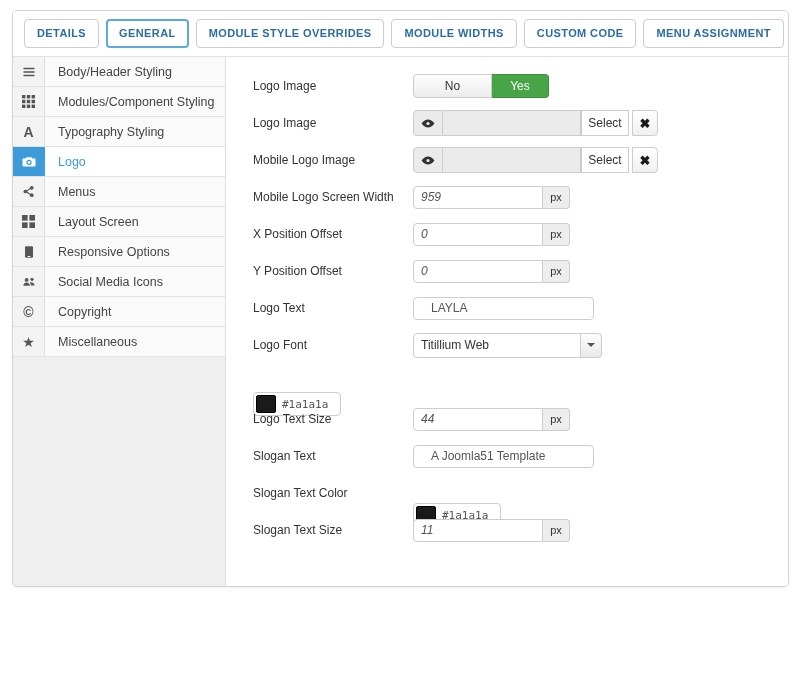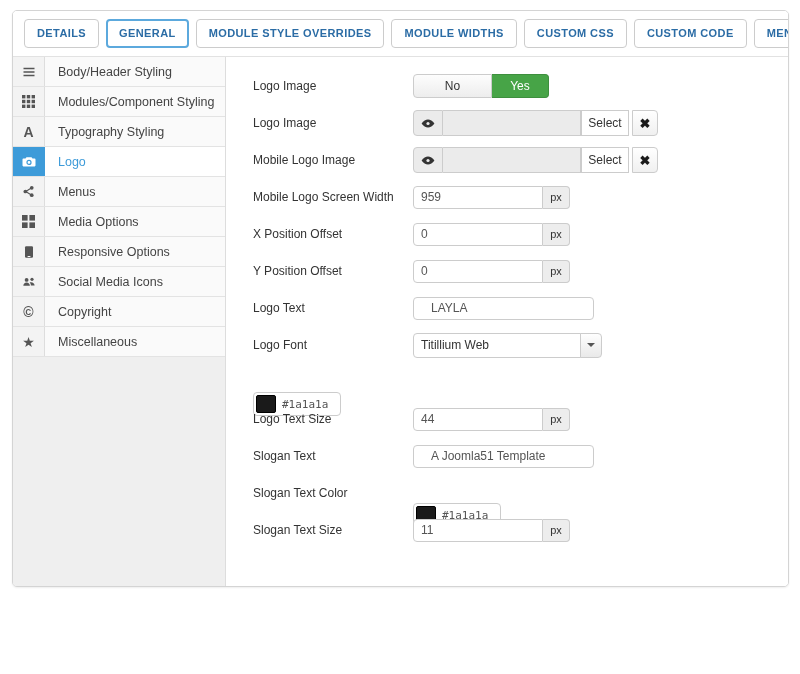--- a/index.html
+++ b/index.html
@@ -54,21 +54,21 @@
   .media-input { width:138px; background:#ebebeb; border:1px solid #ccc;
     border-left:none; padding:0 6px; font-size:12px; color:#555; outline:none; }
   .media-select { width:48px; background:#fff; border:1px solid #ccc;
     font-size:12px; color:#333; cursor:pointer; }
   .media-x { width:26px; margin-left:3px; background:linear-gradient(#fff,#f0f0f0);
     border:1px solid #ccc; border-radius:0 4px 4px 0; font-size:13px;
     font-weight:bold; color:#1a1a1a; cursor:pointer; line-height:1; }
 
   .num-group, .select-group { display:inline-flex; align-items:stretch; }
   .num-input { width:130px; height:23px; border:1px solid #ccc;
-    border-radius:4px 0 0 4px; padding:0 7px; font-size:12px; color:#555; outline:none; }
+    border-radius:4px 0 0 4px; padding:0 7px; font-size:12px; color:#555; outline:none;font-style:italic; }
   .unit-addon { width:27px; background:#ededed; border:1px solid #ccc;
     border-left:none; border-radius:0 4px 4px 0; font-size:11px; color:#333;
     display:flex; align-items:center; justify-content:center; }
   .text-input { width:181px; height:23px; border:1px solid #ccc; border-radius:4px;
     padding:0 17px; font-size:12px; color:#555; outline:none; }
 
   .font-select { width:168px; height:25px; border:1px solid #ccc;
     border-radius:4px 0 0 4px; background:#fff; padding:0 7px; font-size:12px;
     color:#333; display:flex; align-items:center; cursor:pointer; }
   .caret-btn { width:22px; height:25px; margin-left:-1px; border:1px solid #ccc;
@@ -88,21 +88,20 @@
 </head>
 <body>
 
 <div class="panel">
 
   <div class="tabs">
     <div class="tab">DETAILS</div>
     <div class="tab active">GENERAL</div>
     <div class="tab">MODULE STYLE OVERRIDES</div>
     <div class="tab">MODULE WIDTHS</div>
-    <div class="tab">CUSTOM CSS</div>
     <div class="tab">CUSTOM CODE</div>
     <div class="tab">MENU ASSIGNMENT</div>
   </div>
 
   <div class="content">
 
     <div class="sidebar">
 
       <div class="side-item">
         <span class="side-icon">
@@ -159,21 +158,21 @@
 
       <div class="side-item">
         <span class="side-icon">
           <svg width="13" height="13" viewBox="0 0 13 13" fill="currentColor">
               <rect x="0" y="0" width="5.6" height="5.6"></rect>
               <rect x="7.4" y="0" width="5.6" height="5.6"></rect>
               <rect x="0" y="7.4" width="5.6" height="5.6"></rect>
               <rect x="7.4" y="7.4" width="5.6" height="5.6"></rect>
             </svg>
         </span>
-        <span class="side-label">Media Options</span>
+        <span class="side-label">Layout Screen</span>
       </div>
 
       <div class="side-item">
         <span class="side-icon">
           <svg width="14" height="14" viewBox="0 0 14 14">
               <rect x="3" y="1.2" width="8" height="11.6" rx="1.2" fill="currentColor"></rect>
               <rect x="5.6" y="11" width="2.8" height="1" fill="#fafafa"></rect>
             </svg>
         </span>
         <span class="side-label">Responsive Options</span>

